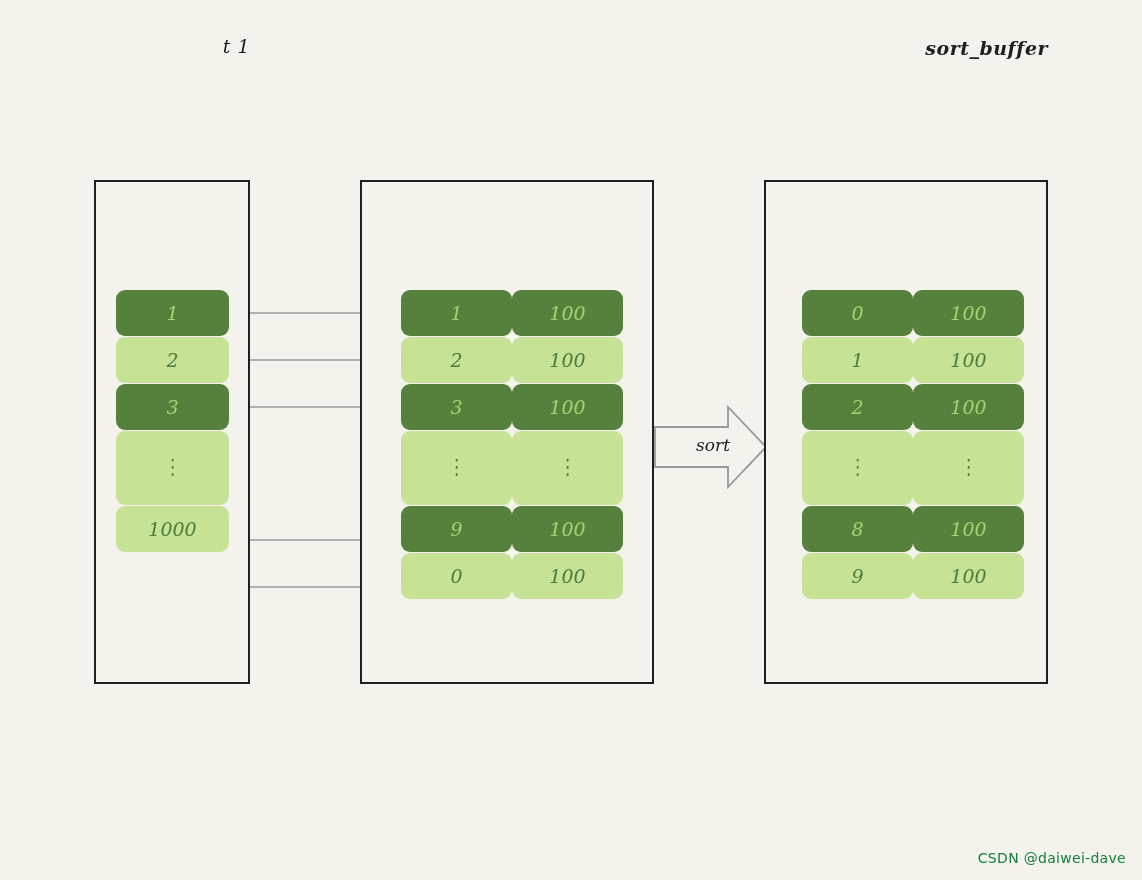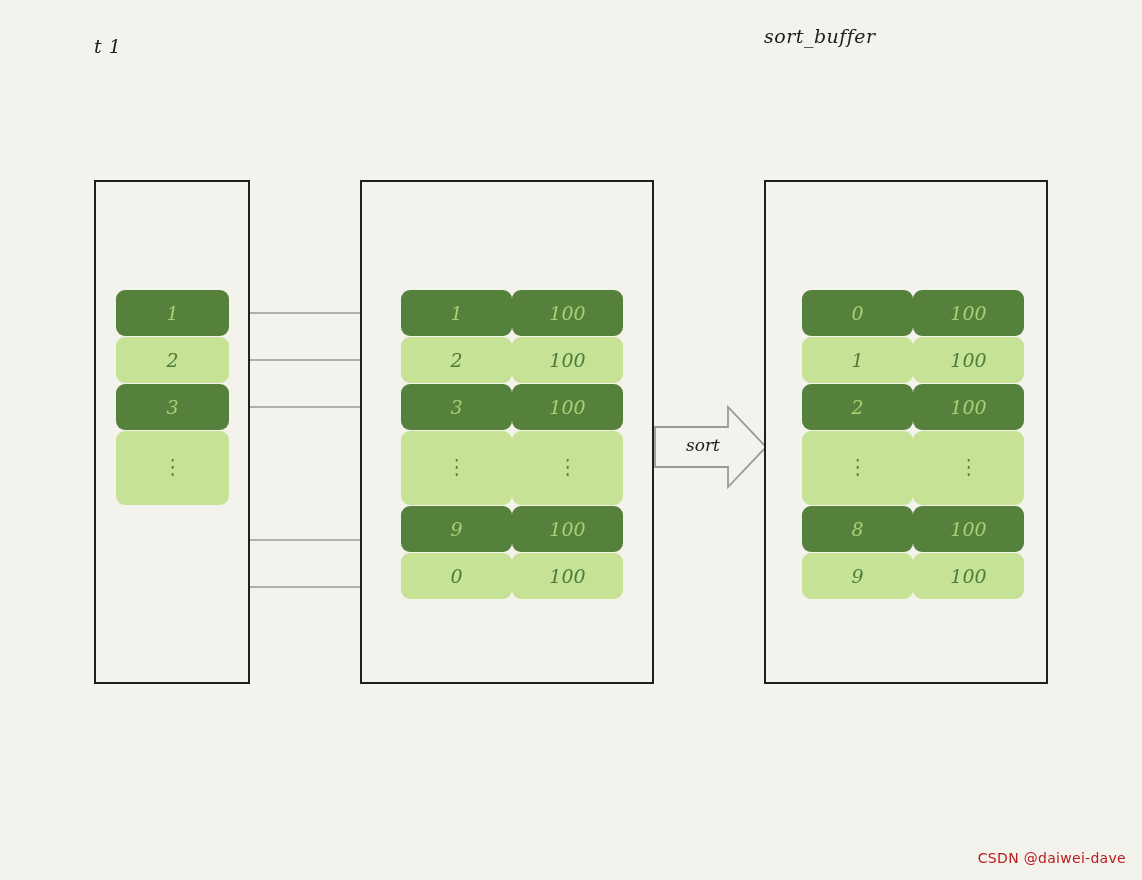--- a/index.html
+++ b/index.html
@@ -29,31 +29,31 @@
     box-sizing: border-box;
   }
   #panel-t1     { left: 94px;  top: 180px; width: 156px; height: 504px; }
   #panel-temp   { left: 360px; top: 180px; width: 294px; height: 504px; }
   #panel-sort   { left: 764px; top: 180px; width: 284px; height: 504px; }
 
   .panel-title {
     position: absolute;
     left: 0;
     width: 100%;
-    text-align: left;
+    text-align: right;
     font-family: "DejaVu Serif", serif;
     font-style: italic;
     color: #20201e;
     white-space: pre-line;
     line-height: 1.32;
     letter-spacing: 0.5px;
   }
   #title-t1   { top: 34px; font-size: 19px; }
   #title-temp { top: 24px; font-size: 21px; }
-  #title-sort { top: 24px; font-size: 19px; }
+  #title-sort { top: 36px; font-size: 19px; font-weight: bold; }
 
   
   .rowstack {
     position: absolute;
   }
   #rows-t1   { left: 116px; top: 290px; width: 113px; }
   #rows-temp { left: 401px; top: 290px; width: 222px; }
   #rows-sort { left: 802px; top: 290px; width: 222px; }
 
   .drow {
@@ -96,30 +96,30 @@
     overflow: visible;
   }
 
   
   #watermark {
     position: absolute;
     right: 16px;
     bottom: 14px;
     font-family: "DejaVu Sans", sans-serif;
     font-size: 14px;
-    color: #b91c1c;
+    color: #15803d;
     letter-spacing: 0.3px;
   }
 
   #sort-label {
     position: absolute;
     left: 676px;
     top: 435px;
     width: 54px;
-    text-align: center;
+    text-align: right;
     font-family: "DejaVu Serif", serif;
     font-style: italic;
     font-size: 17px;
     color: #20201e;
   }
 </style>
 </head>
 <body>
 
 <div id="stage">
@@ -160,20 +160,23 @@
       <div class="cell dark">3</div>
     </div>
 
     <div class="drow tall">
       <div class="cell light dots">
         <span class="dotglyph">⋮</span>
       </div>
     </div>
 
 
+    <div class="drow">
+      <div class="cell light">1000</div>
+    </div>
   </div>
 
   <div class="panel" id="panel-temp"></div>
   <div class="rowstack" id="rows-temp">
 
     <div class="drow">
       <div class="cell dark">1</div>
       <div class="cell dark">100</div>
     </div>
 

